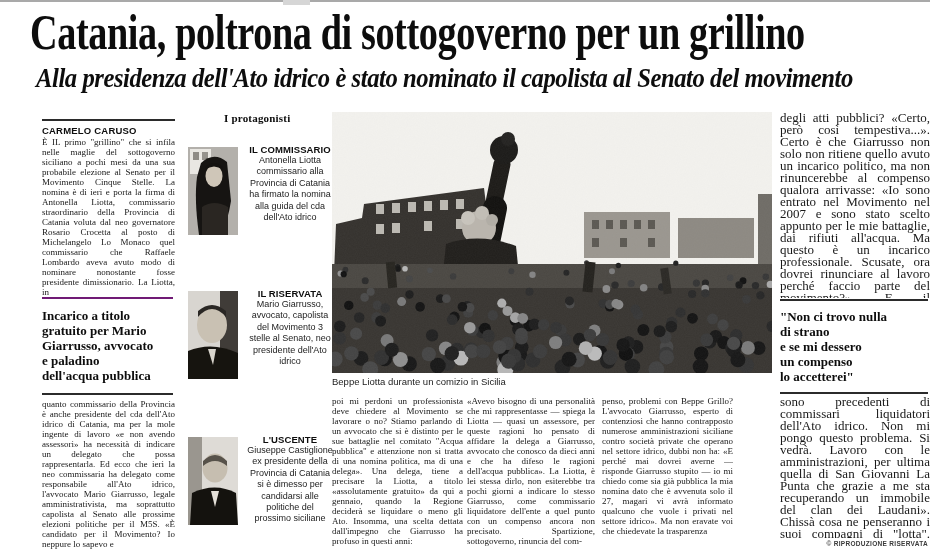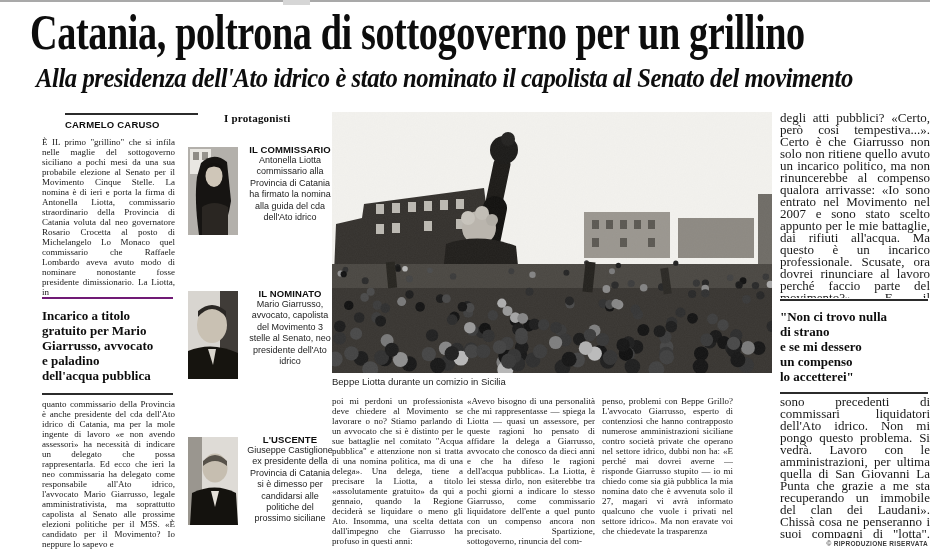--- a/index.html
+++ b/index.html
@@ -22,24 +22,24 @@
     font-size:28px; font-weight:bold; font-style:italic; letter-spacing:-0.5px;
     transform:scaleX(0.88); transform-origin:0 0; color:#0d0d0d;
   }
 
   .body-text{
     font-size:9px; line-height:10px; text-align:justify; color:#181818;
   }
   .col-d{font-size:13px; line-height:12px;}
 
   .byline-block{
-    left:42px; top:113px; width:133px;
+    left:42px; top:119px; width:133px;
     border-top:2px solid #2b2b2b; padding-top:4px;
     font-family:"Liberation Sans", sans-serif;
-    font-size:9.5px; font-weight:bold; letter-spacing:0.2px; color:#0d0d0d;margin-left:23px;
+    font-size:9.5px; font-weight:bold; letter-spacing:0.2px; color:#0d0d0d;
   }
 
   .crosshead{
     left:42px; top:297px; width:131px;
     border-top:2px solid #701a75; border-bottom:2px solid #2b2b2b;
     padding:9px 0 10px 0;
     font-size:13px; line-height:15px; font-weight:bold; color:#0d0d0d;
     white-space:pre-line;
   }
 
@@ -123,21 +123,21 @@
       <svg width="50" height="88" viewBox="0 0 50 88" xmlns="http://www.w3.org/2000/svg">
         <rect x="0" y="0" width="50" height="88" fill="#d8d5d0"></rect>
         <rect x="32" y="0" width="18" height="88" fill="#403c38"></rect>
         <ellipse cx="24" cy="34" rx="15" ry="18" fill="#c9c1b3"></ellipse>
         <path d="M10,26 Q24,10 38,26 L38,20 Q24,8 10,20 Z" fill="#2a2724"></path>
         <path d="M0,60 Q24,50 50,62 L50,88 L0,88 Z" fill="#16140f"></path>
         <path d="M20,58 L28,58 L25,74 Z" fill="#d9d5cd"></path>
       </svg>
     </div>
     <div class="protag-body">
-      <div class="protag-label">IL NOMINATO</div>
+      <div class="protag-label">IL RISERVATA</div>
       <div>Mario Giarrusso, avvocato, capolista del Movimento 3 stelle al Senato, neo presidente dell'Ato idrico</div>
     </div>
   </div>
 
   <div class="abs protag-entry" style="top:434px;height:118px;">
     <div class="protag-photo">
       <svg width="50" height="88" viewBox="0 0 50 88" xmlns="http://www.w3.org/2000/svg">
         <rect x="0" y="0" width="50" height="88" fill="#dedbd6"></rect>
         <rect x="0" y="0" width="14" height="88" fill="#9a968f"></rect>
         <ellipse cx="27" cy="31" rx="12.5" ry="14.5" fill="#c6beb0"></ellipse>

